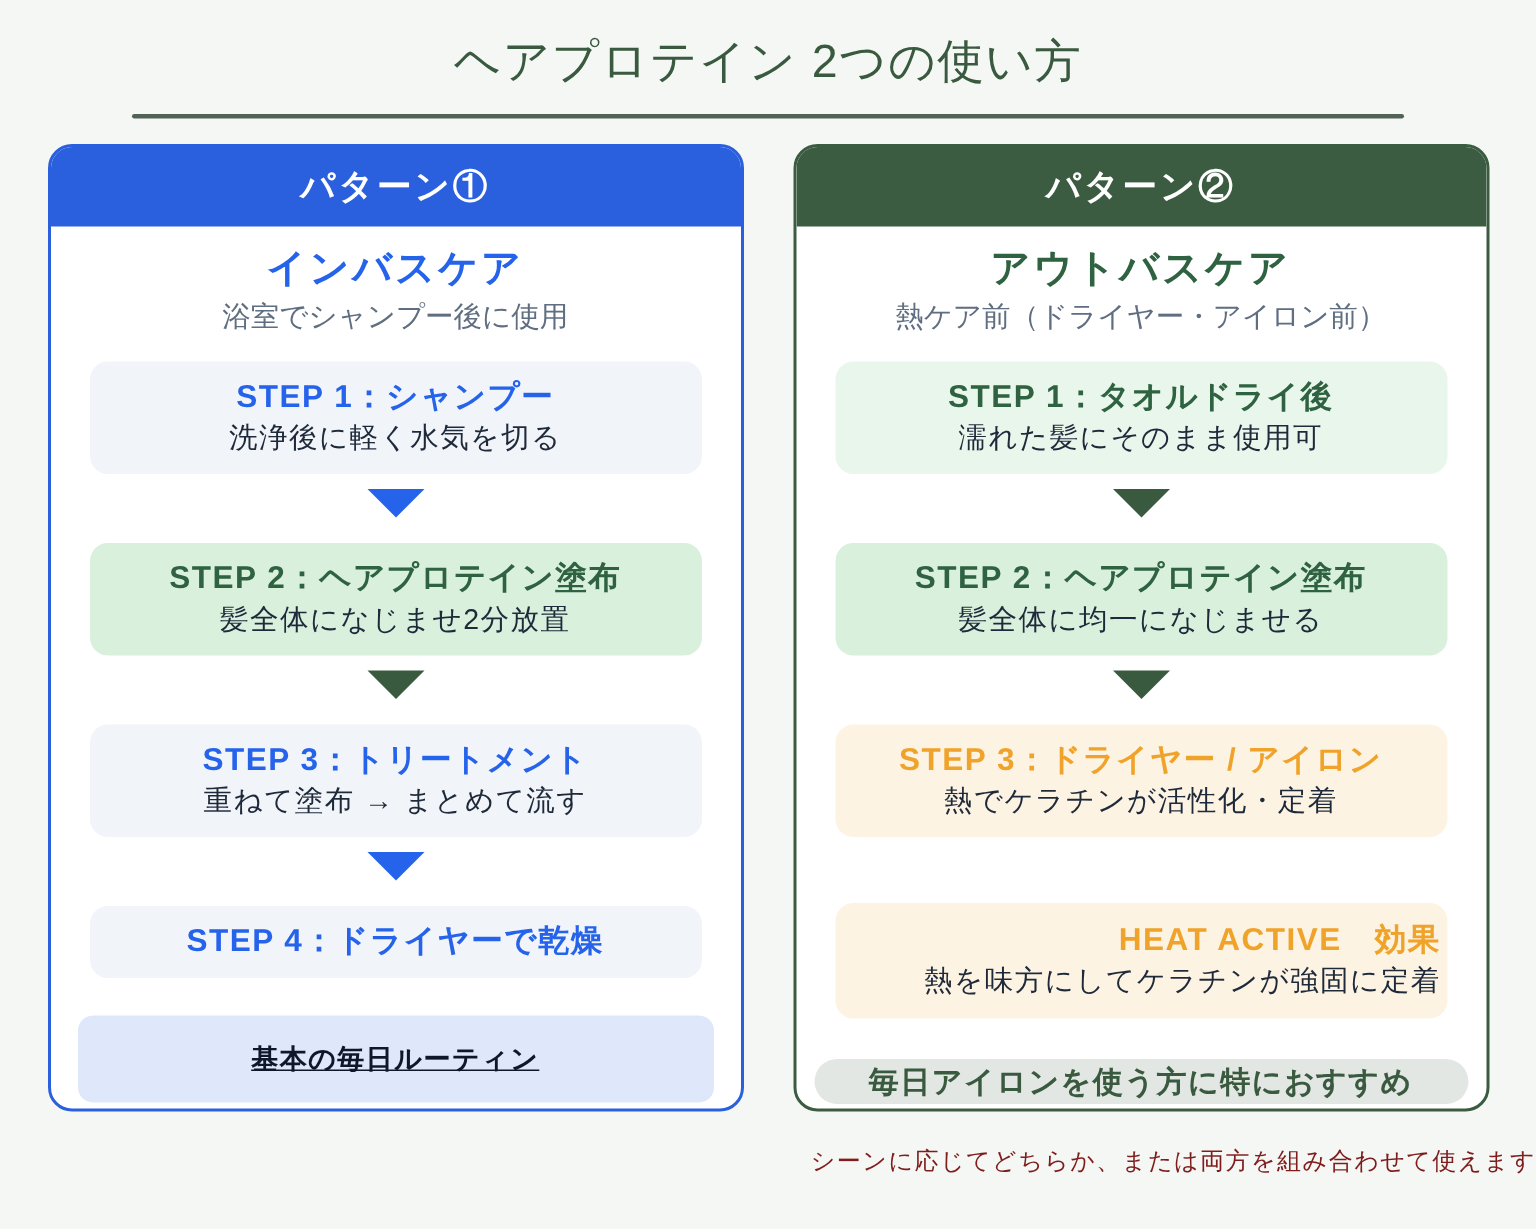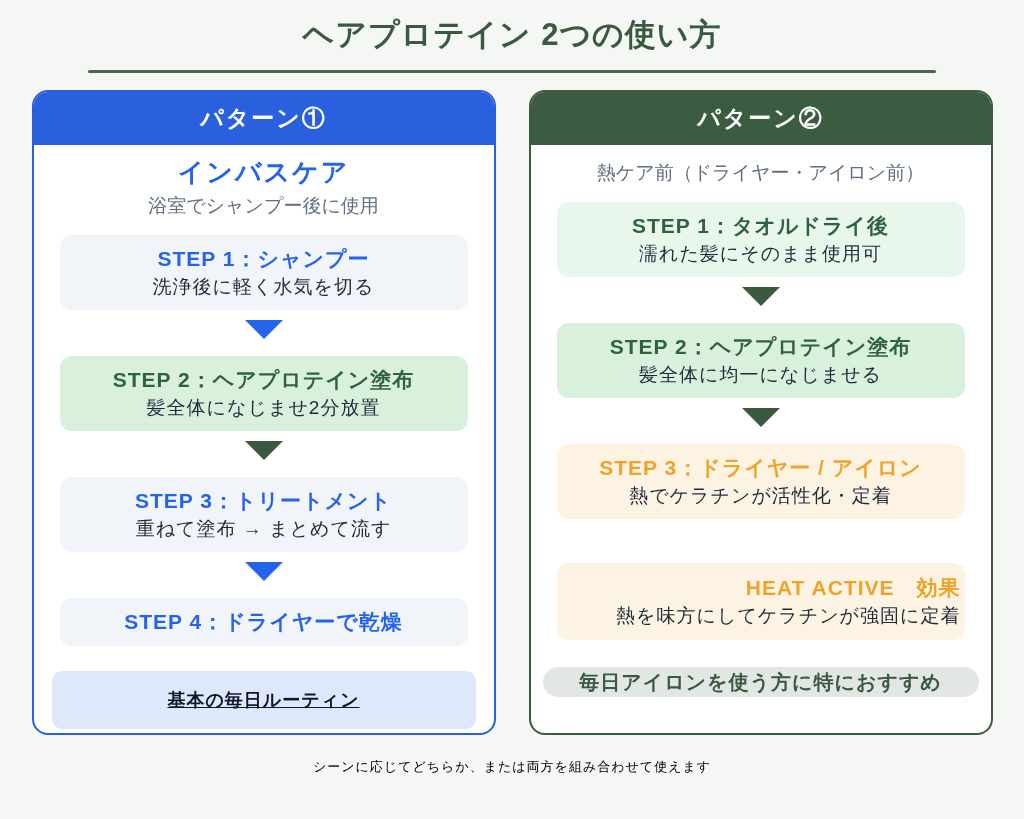--- a/index.html
+++ b/index.html
@@ -6,23 +6,23 @@
   html,body { margin:0; padding:0; }
   body {
     width:1024px; height:819px;
     background:#f4f7f4;
     font-family:"Liberation Sans", sans-serif;
     -webkit-font-smoothing:antialiased;
   }
   .page { width:1024px; height:819px; overflow:hidden; }
 
   .page-title {
-    margin:14px; 
+    margin:0; padding-top:20px;
     text-align:center;
-    font-size:31px; font-weight:bold; line-height:42px;
+    font-size:31px; font-weight:normal; line-height:42px;
     color:#3a5a40; letter-spacing:1px;
   }
   .divider {
     width:848px; height:3px; background:#506356;
     margin:14px auto 0; border-radius:2px;
   }
 
   .panels { display:flex; justify-content:center; gap:33px; margin-top:17px; }
   .panel {
     width:464px; height:645px;
@@ -87,22 +87,22 @@
     padding:11px 4px;
   }
   .pill-footer {
     margin:27px -14px 0; height:30px;
     background:#e3e7e3; border-radius:16px;
     display:flex; align-items:center; justify-content:center;
     font-size:20px; font-weight:bold; color:#3a5a40; letter-spacing:1px;
   }
 
   .bottom-note {
-    margin:23px 0 0; text-align:center;
-    font-size:13px; color:#000000; letter-spacing:1px;
+    margin:23px 0 0; text-align:right;
+    font-size:16px; color:#7f1d1d; letter-spacing:1px;
   }
 </style>
 </head>
 <body>
 
 <div class="page">
 
   <h1 class="page-title">ヘアプロテイン 2つの使い方</h1>
   <div class="divider"></div>
 
@@ -138,20 +138,21 @@
         </div>
 
         <div class="routine-footer">基本の毎日ルーティン</div>
       </div>
     </section>
 
     <section class="panel panel-green">
       <div class="panel-header">パターン②</div>
       <div class="panel-body">
 
+        <div class="care-title t-green">アウトバスケア</div>
         <div class="care-subtitle">熱ケア前（ドライヤー・アイロン前）</div>
 
         <div class="step-box box-green-light">
           <div class="step-title t-green">STEP 1：タオルドライ後</div>
           <div class="step-desc">濡れた髪にそのまま使用可</div>
         </div>
         <div class="arrow arrow-green"></div>
 
         <div class="step-box box-green">
           <div class="step-title t-green">STEP 2：ヘアプロテイン塗布</div>

